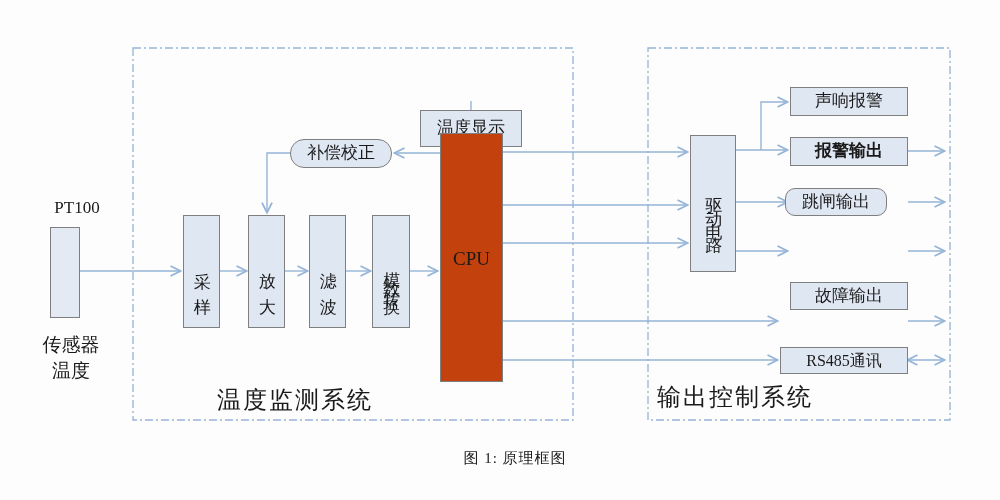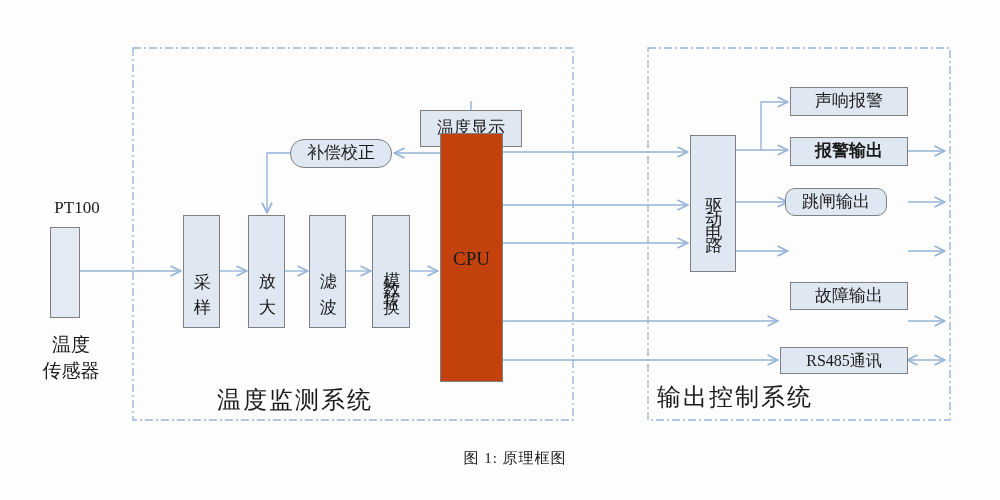--- a/index.html
+++ b/index.html
@@ -108,22 +108,22 @@
     <g>
       <line x1="65" y1="232" x2="65" y2="313" stroke="#8aa8cf" stroke-width="1.4"></line>
       <rect x="58" y="252" width="14" height="38" fill="#fbfcfe" stroke="#3a3a3a" stroke-width="1.6"></rect>
       <line x1="78" y1="303" x2="56" y2="251" stroke="#5b84b8" stroke-width="1.6" marker-end="url(#arrDark)"></line>
     </g>
   </svg>
 
   <div class="label" style="left:44px; top:198px; width:66px; font-size:17px;">PT100</div>
   <div class="box" style="left:50px; top:227px; width:30px; height:91px; background:#e3eaf4;"></div>
   <div class="label sensor-name" style="left:24px; top:332px; width:94px;">
+    <div>传感器</div>
     <div>温度</div>
-    <div>传感器</div>
   </div>
 
   <div class="box vtext gap2" style="left:183px; top:215px; width:37px; height:113px;">采样</div>
   <div class="box vtext gap2" style="left:248px; top:215px; width:37px; height:113px;">放大</div>
   <div class="box vtext gap2" style="left:309px; top:215px; width:37px; height:113px;">滤波</div>
   <div class="box vtext gap4" style="left:372px; top:215px; width:38px; height:113px;">模数转换</div>
   <div class="box" style="left:290px; top:139px; width:102px; height:29px;border-radius:14px;">补偿校正</div>
   <div class="box" style="left:420px; top:72px; width:102px; height:37px;margin-top:38px;">温度显示</div>
   <div class="box cpu-box" style="left:440px; top:133px; width:63px; height:249px; background:#c2410c;">CPU</div>
 

